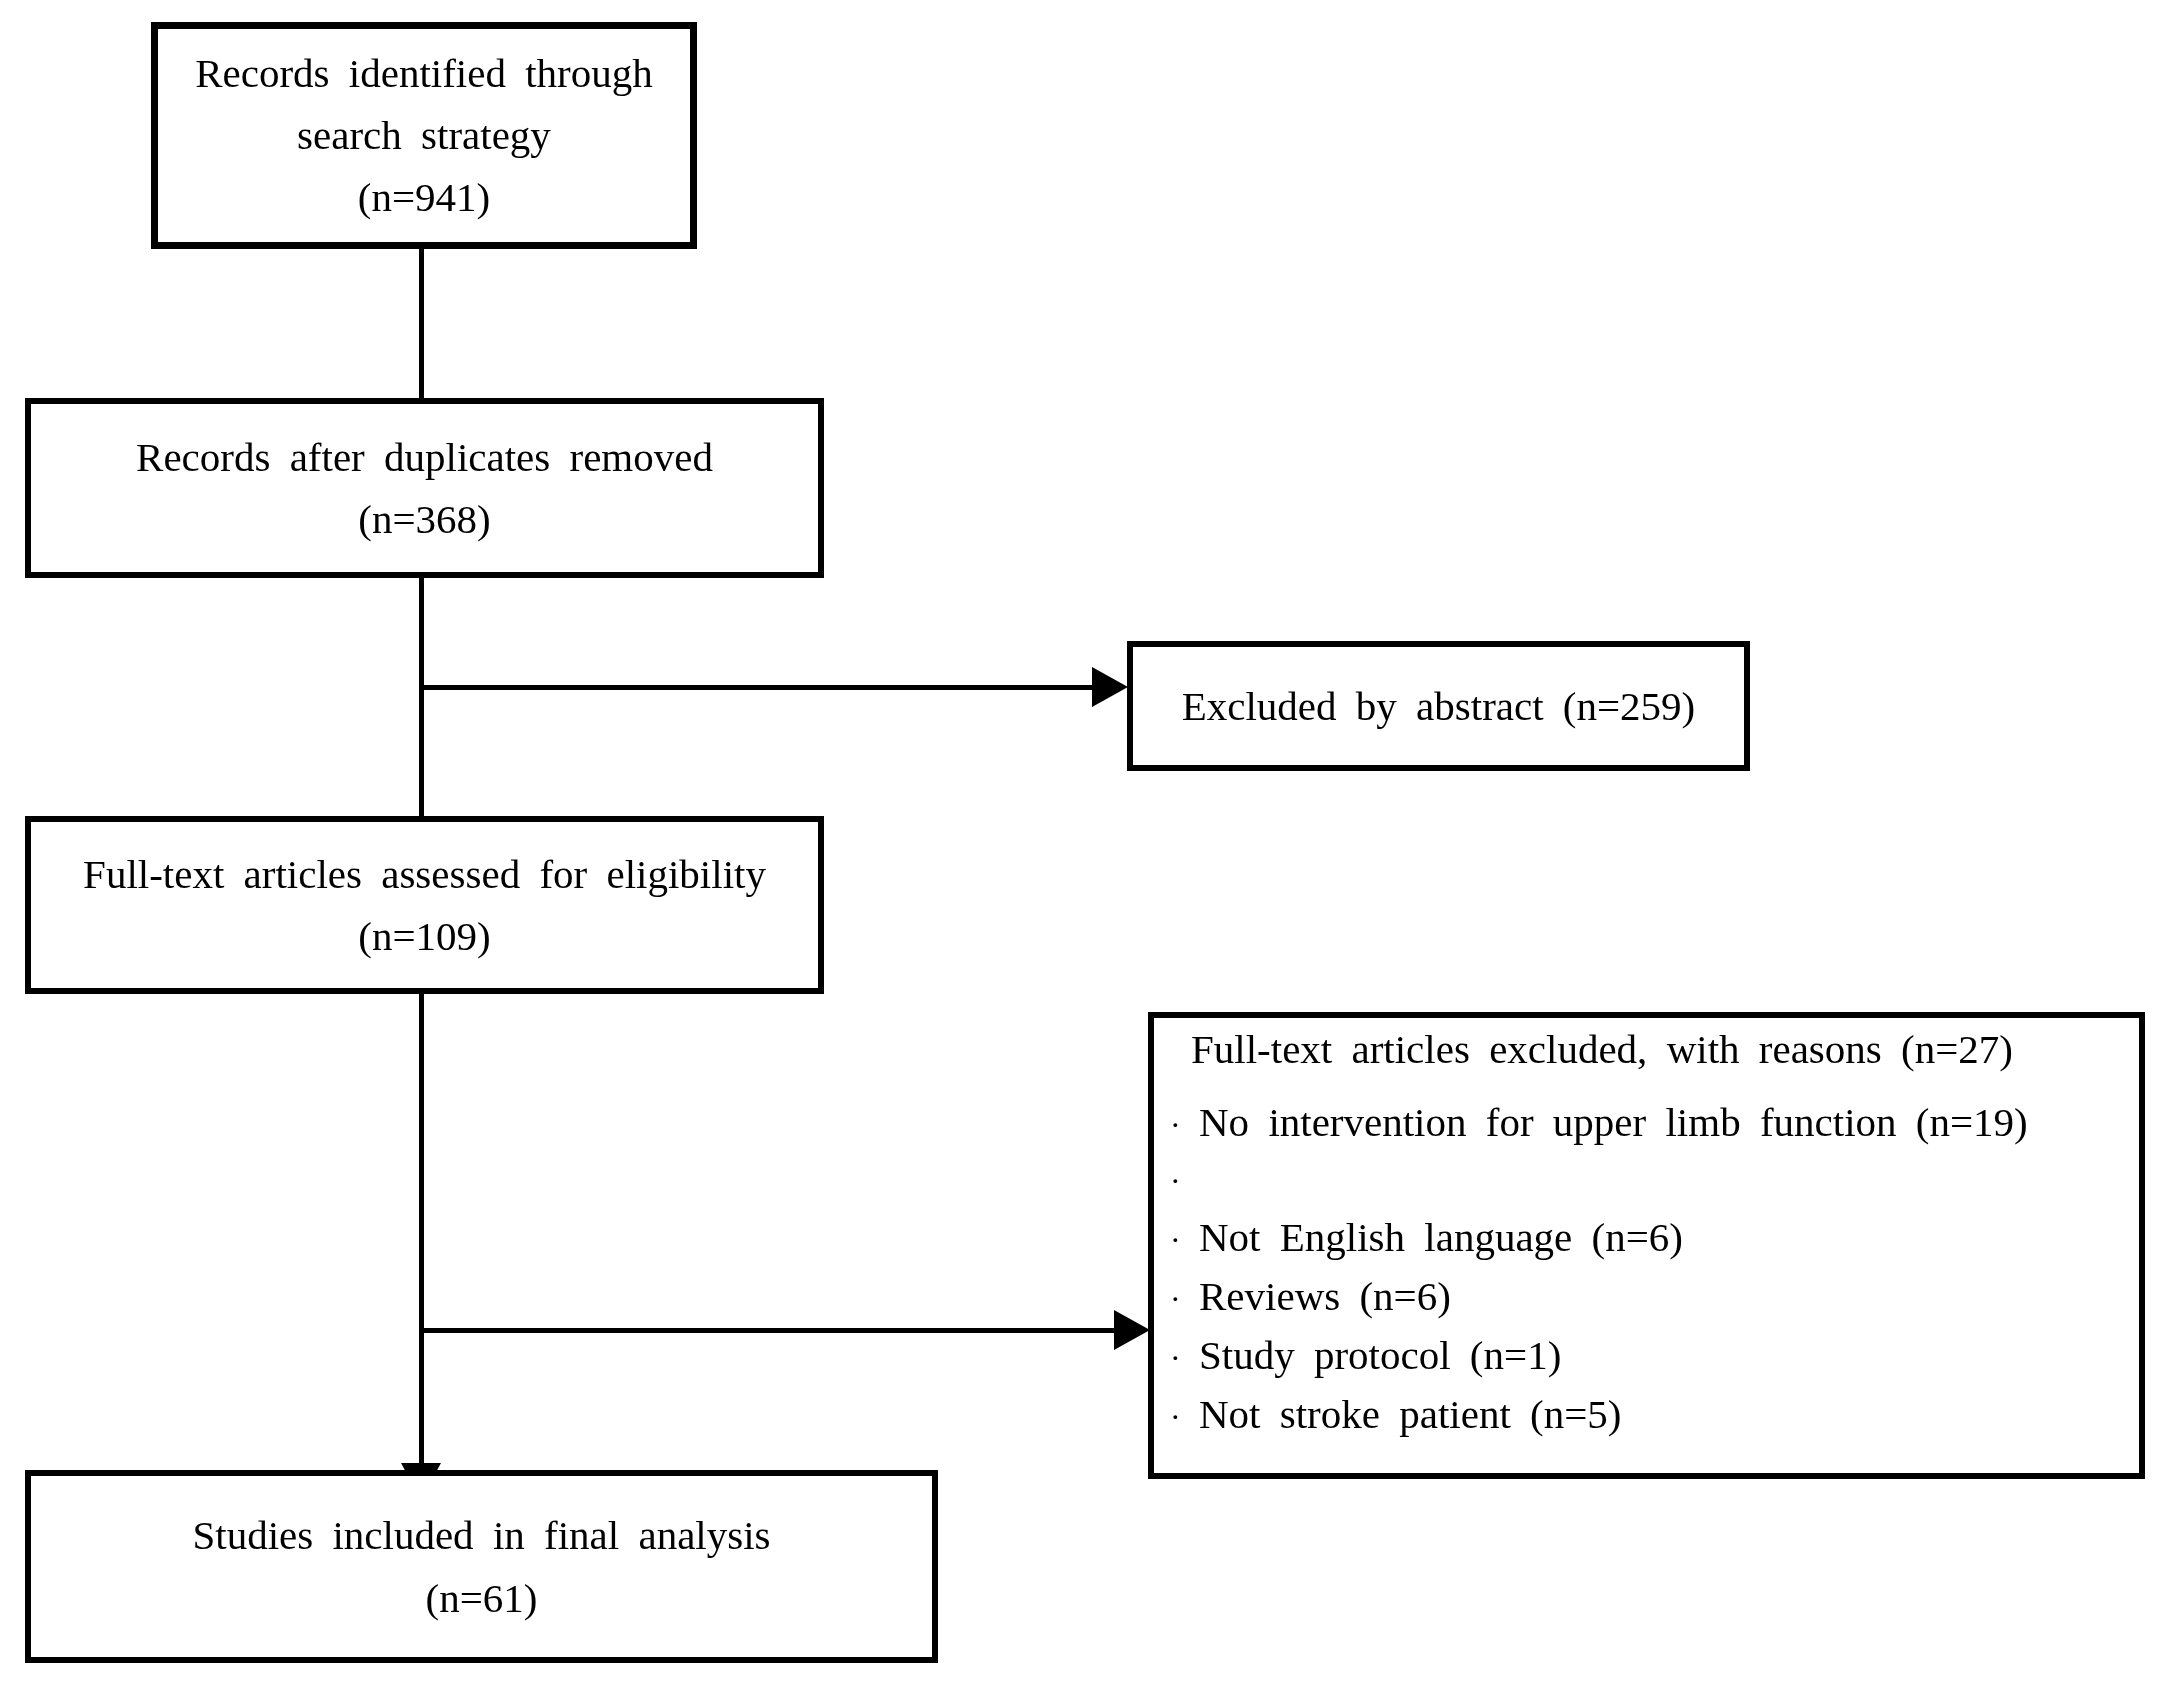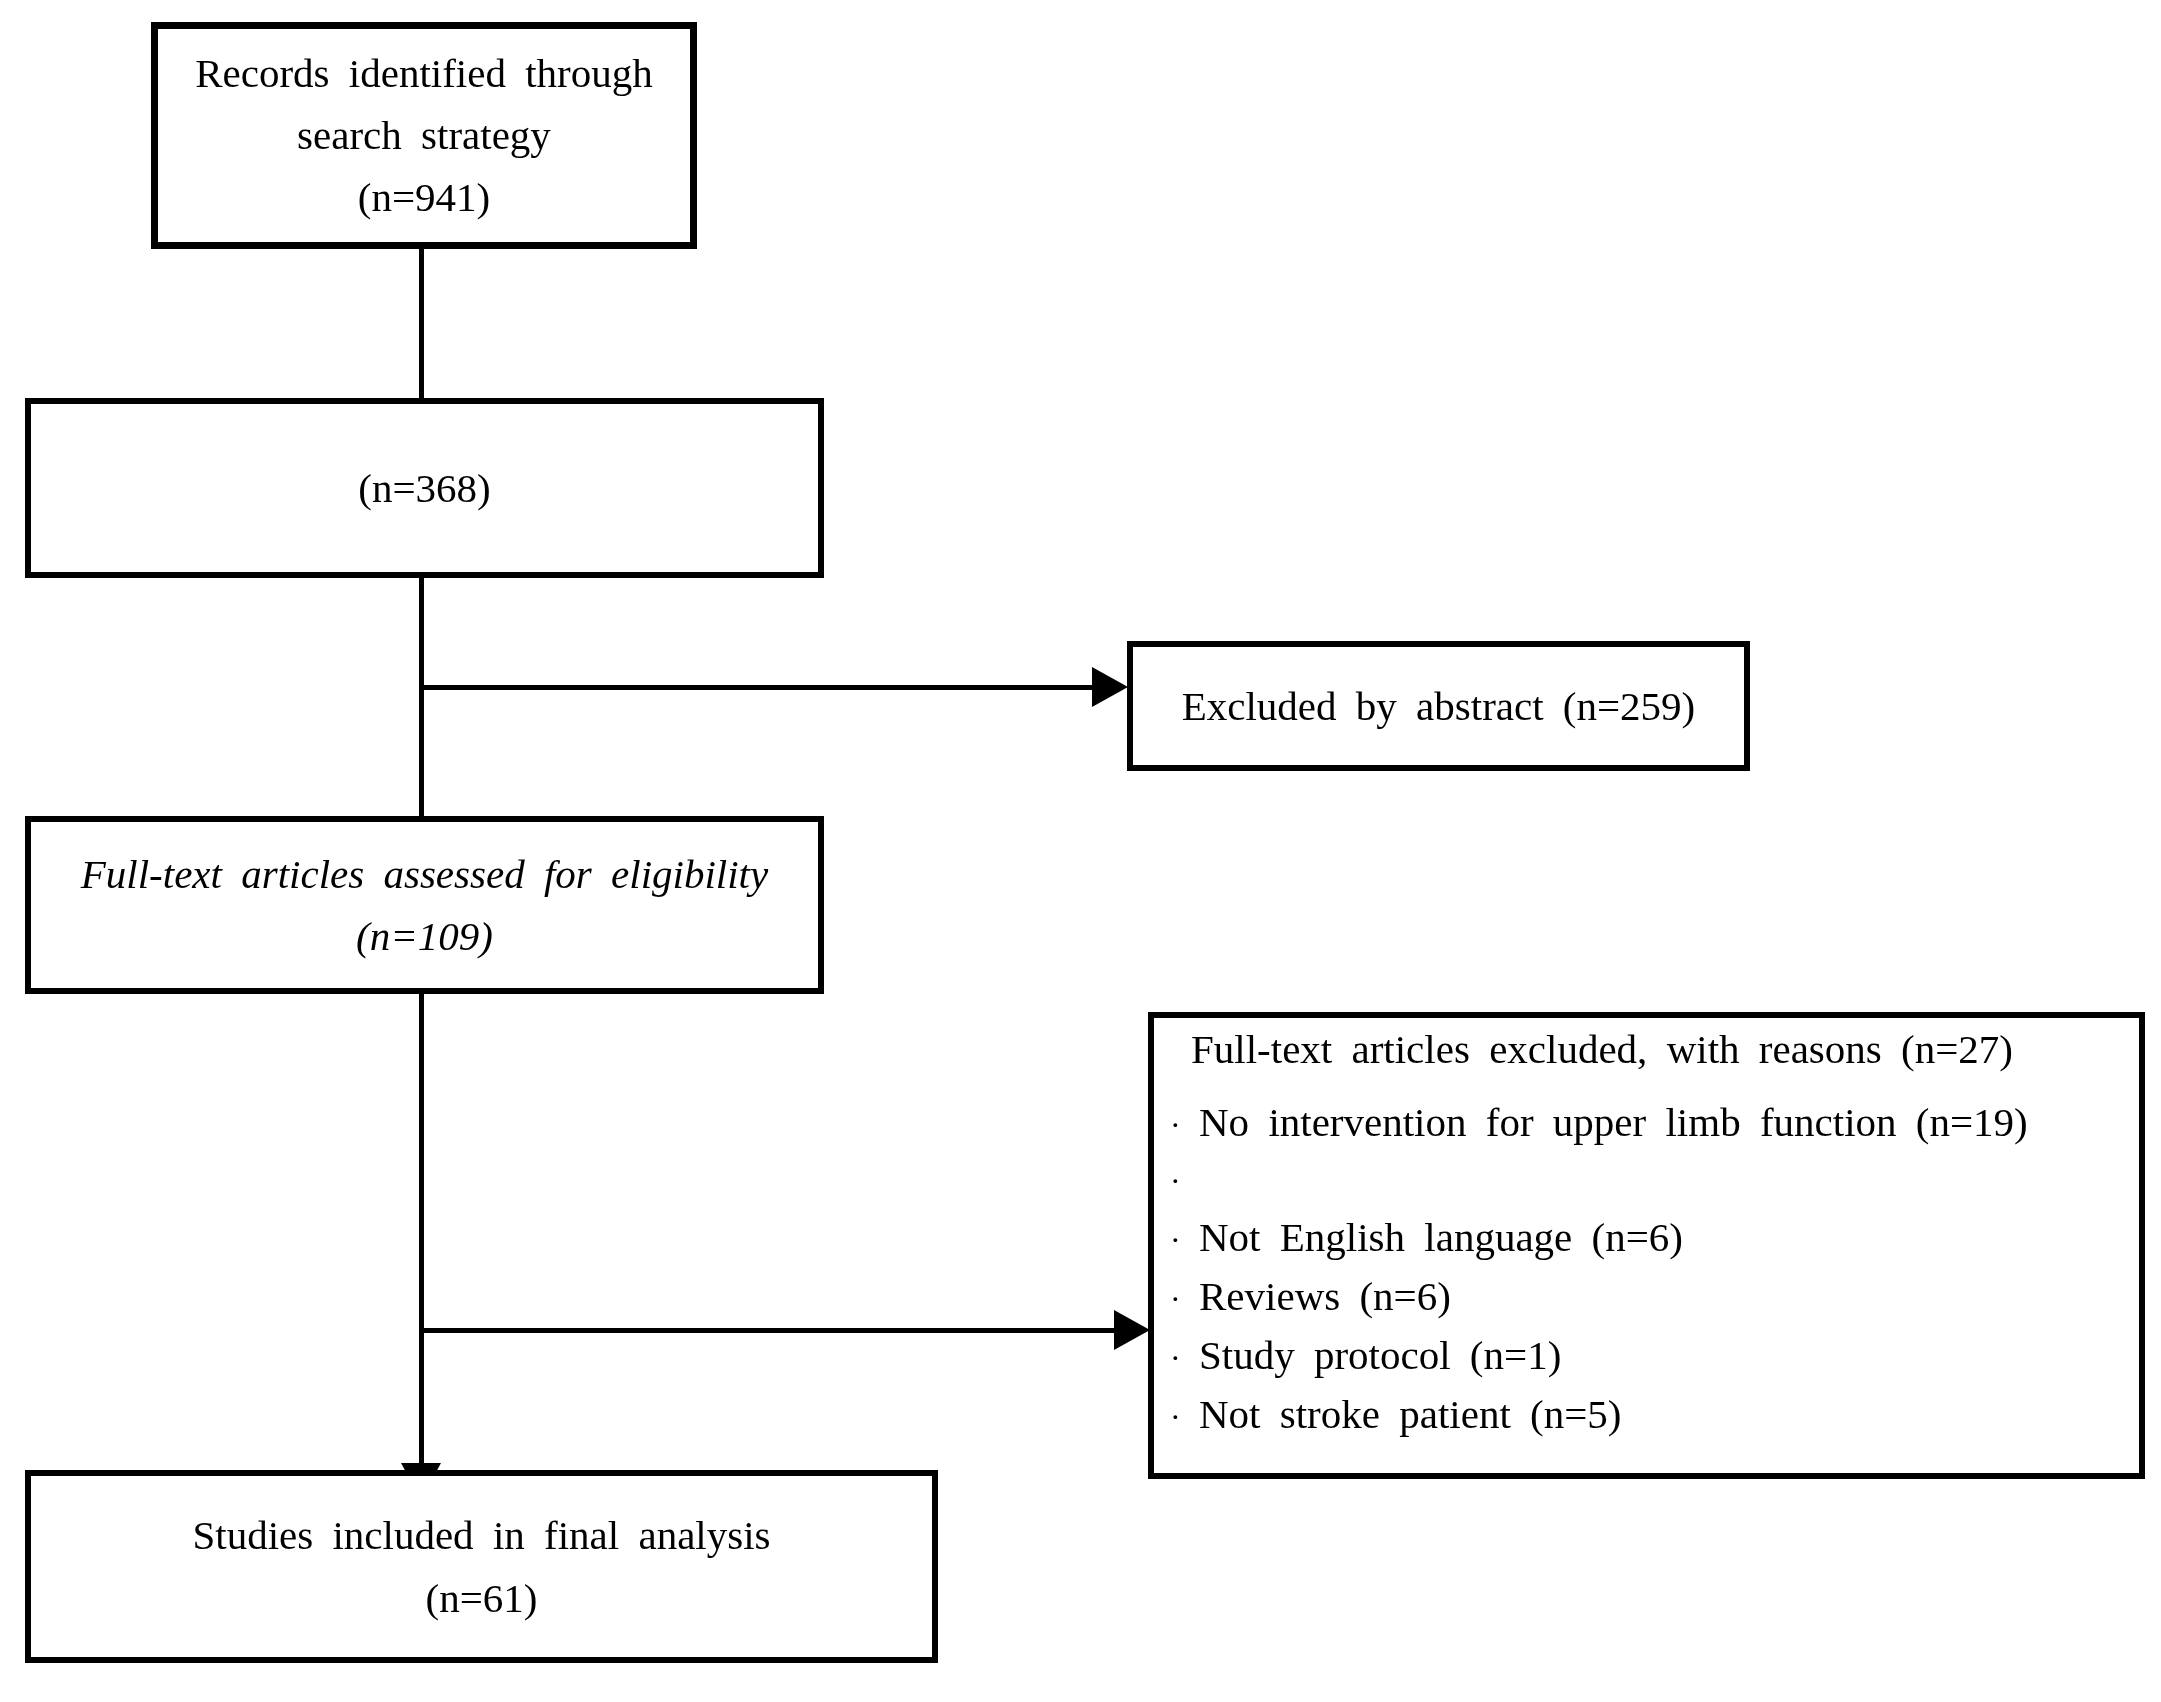--- a/index.html
+++ b/index.html
@@ -26,21 +26,21 @@
     justify-content: center;
     align-items: center;
     text-align: right;
     font-size: 41px;
     line-height: 1.52;
     word-spacing: 0.22em;
   }
   #box-identified       { left: 151px;  top: 21.6px;   width: 546px;  height: 227px; border-width: 7.2px; }
   #box-duplicates       { left: 25px;   top: 398px;  width: 799px; height: 180px; }
   #box-excluded-abstract{ left: 1127px; top: 641px;  width: 623px;  height: 130px; }
-  #box-fulltext         { left: 25px;   top: 816px; width: 799px; height: 178px; font-style: italic; }
+  #box-fulltext         { left: 25px;   top: 816px; width: 799px; height: 178px; }
   #box-included         { left: 25px;   top: 1470px; width: 913px; height: 193px; }
 
   #box-fulltext-excluded {
     position: absolute;
     box-sizing: border-box;
     border: 6.5px solid #000000;
     background: #ffffff;
     left: 1148px; top: 1012px; width: 997px; height: 467px;
     font-size: 41px;
     word-spacing: 0.22em;
@@ -104,20 +104,21 @@
 
   <div class="flowbox" id="box-identified">
     <div>Records identified through</div>
     <div>search strategy</div>
     <div>(n=941)</div>
   </div>
 
   <div class="connector" style="left:419px; top:248px; width:5px; height:150px;"></div>
 
   <div class="flowbox" id="box-duplicates">
+    <div>Records after duplicates removed</div>
     <div>(n=368)</div>
   </div>
 
   <div class="connector" style="left:419px; top:578px; width:5px; height:238px;"></div>
 
   <div class="connector" style="left:421px; top:685px; width:671px; height:5px;"></div>
   <div class="arrowhead" id="arrowhead-right-abstract"></div>
 
   <div class="flowbox" id="box-excluded-abstract">
     <div>Excluded by abstract (n=259)</div>

